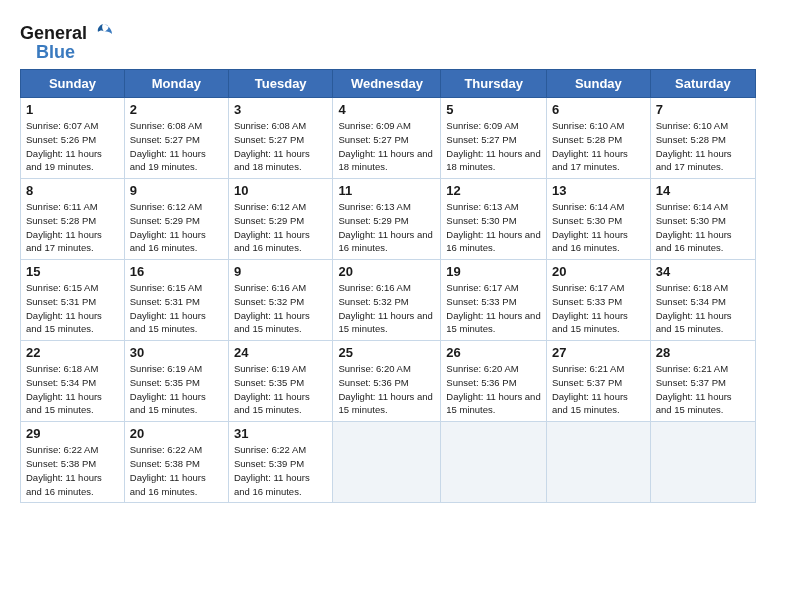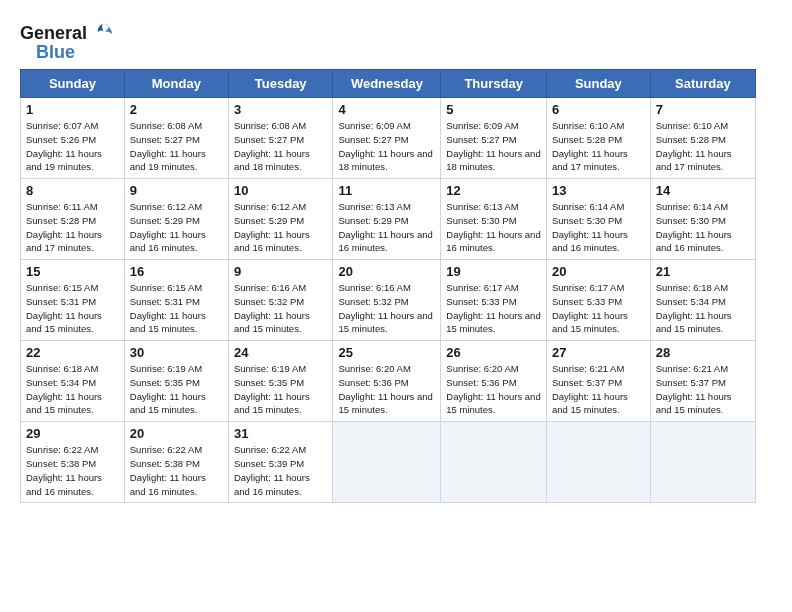--- a/index.html
+++ b/index.html
@@ -195,21 +195,21 @@
           </td>
           <td>
             <span class="day-num">19</span>
             <div class="day-info">Sunrise: 6:17 AM<br>Sunset: 5:33 PM<br>Daylight: 11 hours and 15 minutes.</div>
           </td>
           <td>
             <span class="day-num">20</span>
             <div class="day-info">Sunrise: 6:17 AM<br>Sunset: 5:33 PM<br>Daylight: 11 hours and 15 minutes.</div>
           </td>
           <td>
-            <span class="day-num">21</span>
+            <span class="day-num">34</span>
             <div class="day-info">Sunrise: 6:18 AM<br>Sunset: 5:34 PM<br>Daylight: 11 hours and 15 minutes.</div>
           </td>
         </tr>
         <tr class="row-shaded">
           <td>
             <span class="day-num">22</span>
             <div class="day-info">Sunrise: 6:18 AM<br>Sunset: 5:34 PM<br>Daylight: 11 hours and 15 minutes.</div>
           </td>
           <td>
             <span class="day-num">30</span>

